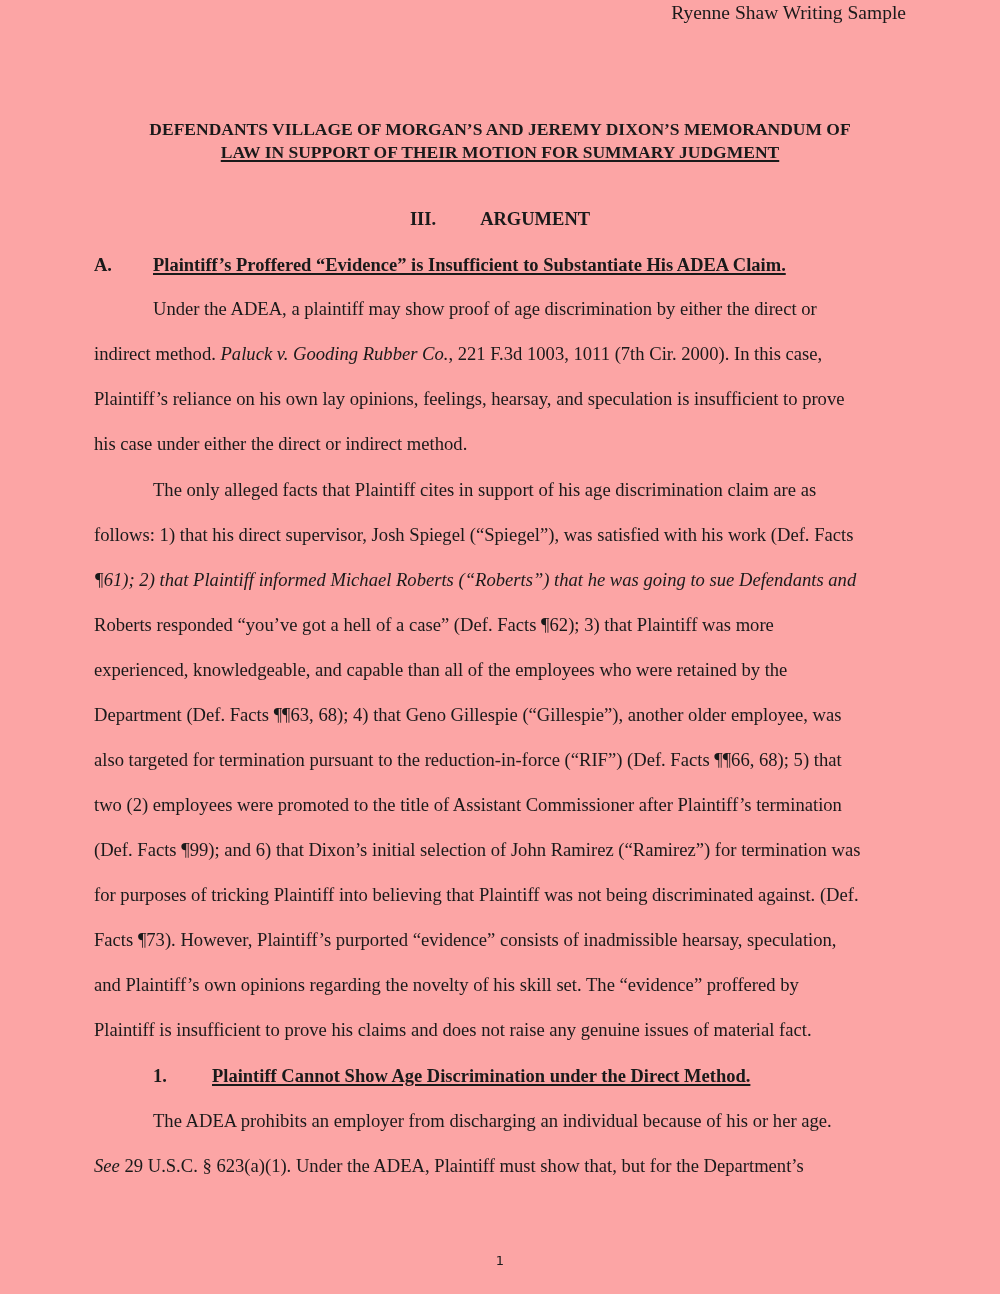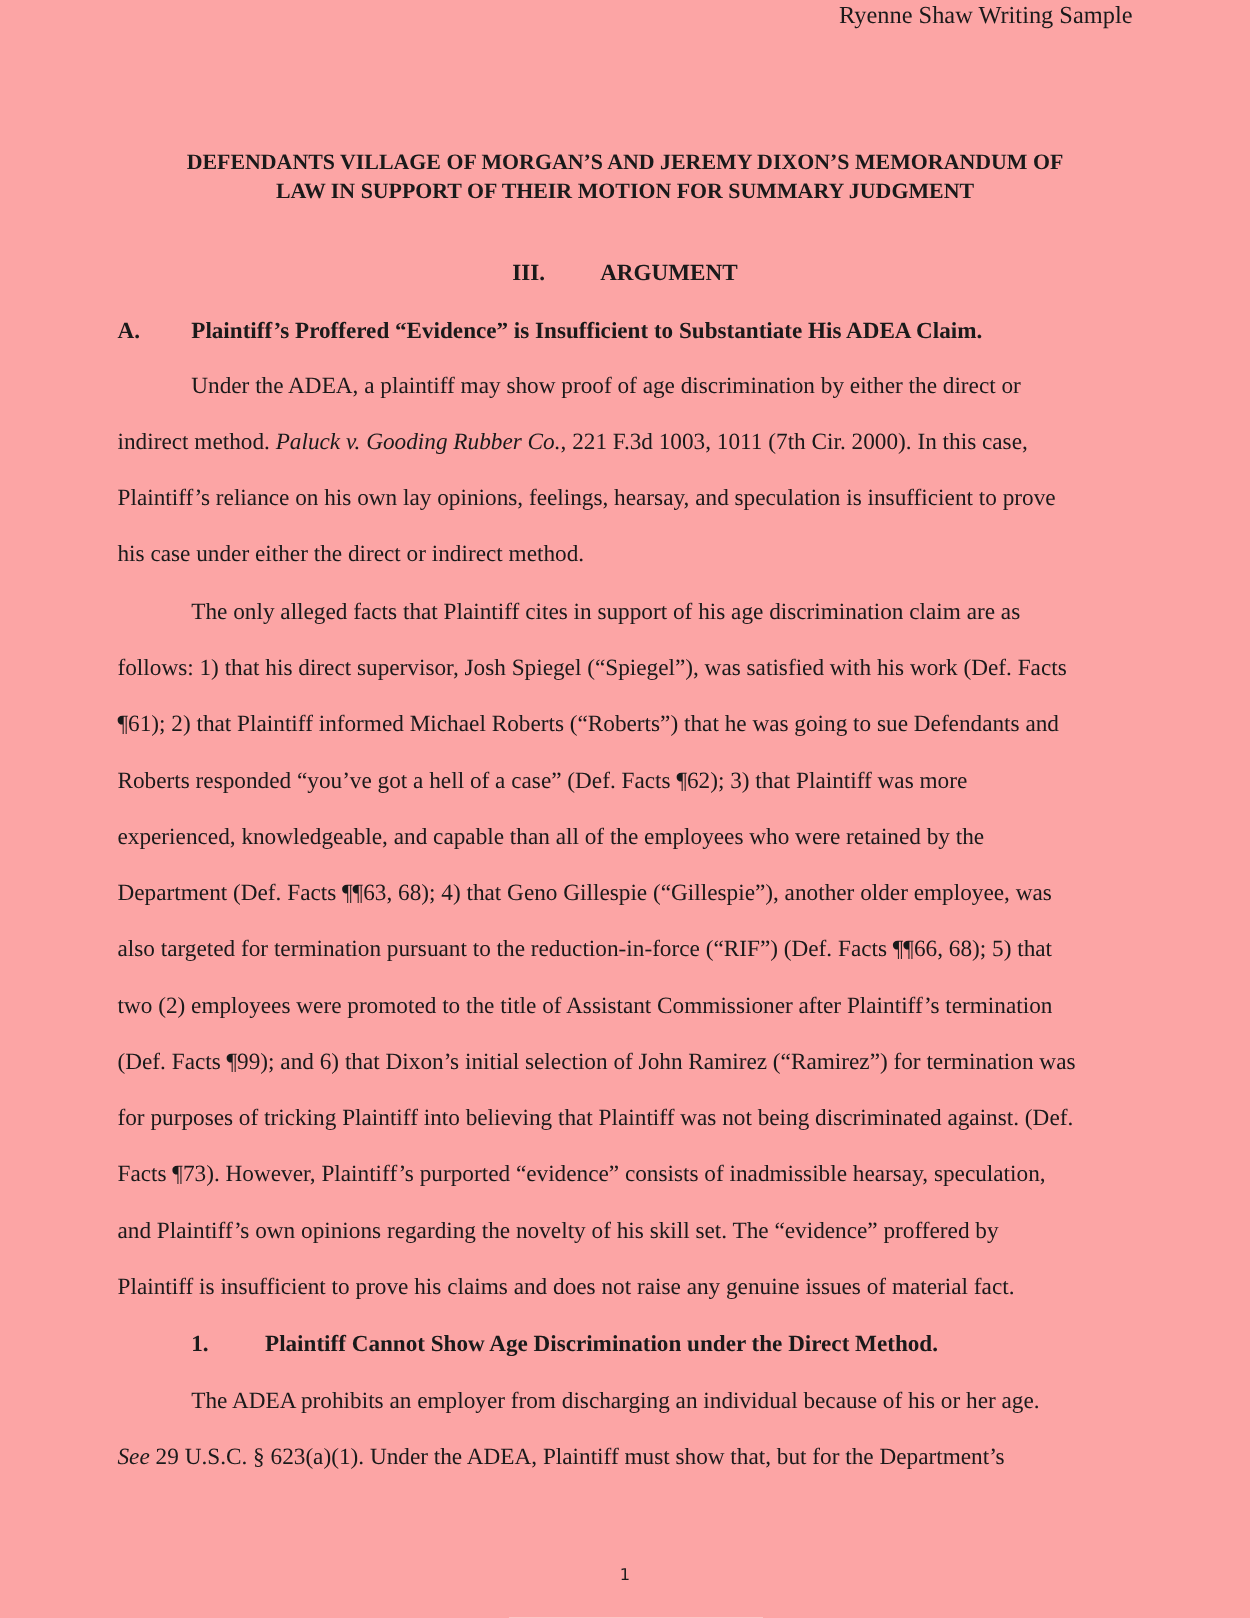--- a/index.html
+++ b/index.html
@@ -2,21 +2,21 @@
 <html><head>
   <meta charset="utf-8">
   <style>
     html, body { margin: 0; padding: 0; background: #ffffff; }
     body { width: 1000px; height: 1294px; position: relative; overflow: hidden; color: #1a1a1a; font-family: "Liberation Serif", "DejaVu Serif", serif; }
     .page { position: absolute; left: 0; top: 0; width: 1000px; height: 1294px; background: #fca5a5; }
     .header-note { position: absolute; top: 1px; right: 94px; font-size: 19.5px; line-height: 24px; white-space: nowrap; }
     .title { position: absolute; left: 90px; width: 820px; text-align: center; font-weight: bold; font-size: 17.5px; line-height: 22px; white-space: nowrap; }
     .title.l1 { top: 118px; }
     .title.l2 { top: 141px; }
-    .u { text-decoration-thickness: 1.5px; text-underline-offset: 2px; }
+    .u { text-decoration: underline; text-decoration-thickness: 1.5px; text-underline-offset: 2px; }
     .section-heading { position: absolute; top: 207px; left: 0; width: 1000px; text-align: center; font-weight: bold; font-size: 18.5px; line-height: 24px; white-space: nowrap; }
     .section-heading .num { display: inline-block; margin-right: 44px; }
     .subheading { position: absolute; font-weight: bold; font-size: 18.5px; line-height: 24px; white-space: nowrap; }
     .subheading .label { position: absolute; left: 0; top: 0; }
     .subheading .text { position: absolute; top: 0; }
     .line { position: absolute; left: 94px; font-size: 18.6px; line-height: 24px; white-space: nowrap; }
     .line.indent { left: 153px; }
     .ital { font-style: italic; }
     .page-number { position: absolute; top: 1252px; left: 0; width: 1000px; text-align: center; font-family: "DejaVu Sans", sans-serif; font-size: 13px; line-height: 18px; }
   </style>
@@ -39,21 +39,21 @@
     <span class="text u" style="left:59px;">Plaintiff’s Proffered “Evidence” is Insufficient to Substantiate His ADEA Claim.</span>
   </div>
 
   <div class="line indent" style="top:297px;">Under the ADEA, a plaintiff may show proof of age discrimination by either the direct or</div>
   <div class="line" style="top:342px;"><span>indirect method.  </span><span class="ital">Paluck v. Gooding Rubber Co.</span><span>, 221 F.3d 1003, 1011 (7th Cir. 2000).  In this case,</span></div>
   <div class="line" style="top:387px;">Plaintiff’s reliance on his own lay opinions, feelings, hearsay, and speculation is insufficient to prove</div>
   <div class="line" style="top:432px;">his case under either the direct or indirect method.</div>
 
   <div class="line indent" style="top:478px;">The only alleged facts that Plaintiff cites in support of his age discrimination claim are as</div>
   <div class="line" style="top:523px;">follows: 1) that his direct supervisor, Josh Spiegel (“Spiegel”), was satisfied with his work (Def. Facts</div>
-  <div class="line" style="top:568px;">¶61); 2) that Plaintiff informed Michael Roberts (“Roberts”) that he was going to sue Defendants and</div>
+  <div class="line" style="top:568px;font-style:italic;">¶61); 2) that Plaintiff informed Michael Roberts (“Roberts”) that he was going to sue Defendants and</div>
   <div class="line" style="top:613px;">Roberts responded “you’ve got a hell of a case” (Def. Facts ¶62); 3) that Plaintiff was more</div>
   <div class="line" style="top:658px;">experienced, knowledgeable, and capable than all of the employees who were retained by the</div>
   <div class="line" style="top:703px;">Department (Def. Facts ¶¶63, 68); 4) that Geno Gillespie (“Gillespie”), another older employee, was</div>
   <div class="line" style="top:748px;">also targeted for termination pursuant to the reduction-in-force (“RIF”) (Def. Facts ¶¶66, 68); 5) that</div>
   <div class="line" style="top:793px;">two (2) employees were promoted to the title of Assistant Commissioner after Plaintiff’s termination</div>
   <div class="line" style="top:838px;">(Def. Facts ¶99); and 6) that Dixon’s initial selection of John Ramirez (“Ramirez”) for termination was</div>
   <div class="line" style="top:883px;">for purposes of tricking Plaintiff into believing that Plaintiff was not being discriminated against. (Def.</div>
   <div class="line" style="top:928px;">Facts ¶73).  However, Plaintiff’s purported “evidence” consists of inadmissible hearsay, speculation,</div>
   <div class="line" style="top:1018px;">Plaintiff is insufficient to prove his claims and does not raise any genuine issues of material fact.</div>
   <div class="line" style="top:973px;">and Plaintiff’s own opinions regarding the novelty of his skill set.  The “evidence” proffered by</div>

